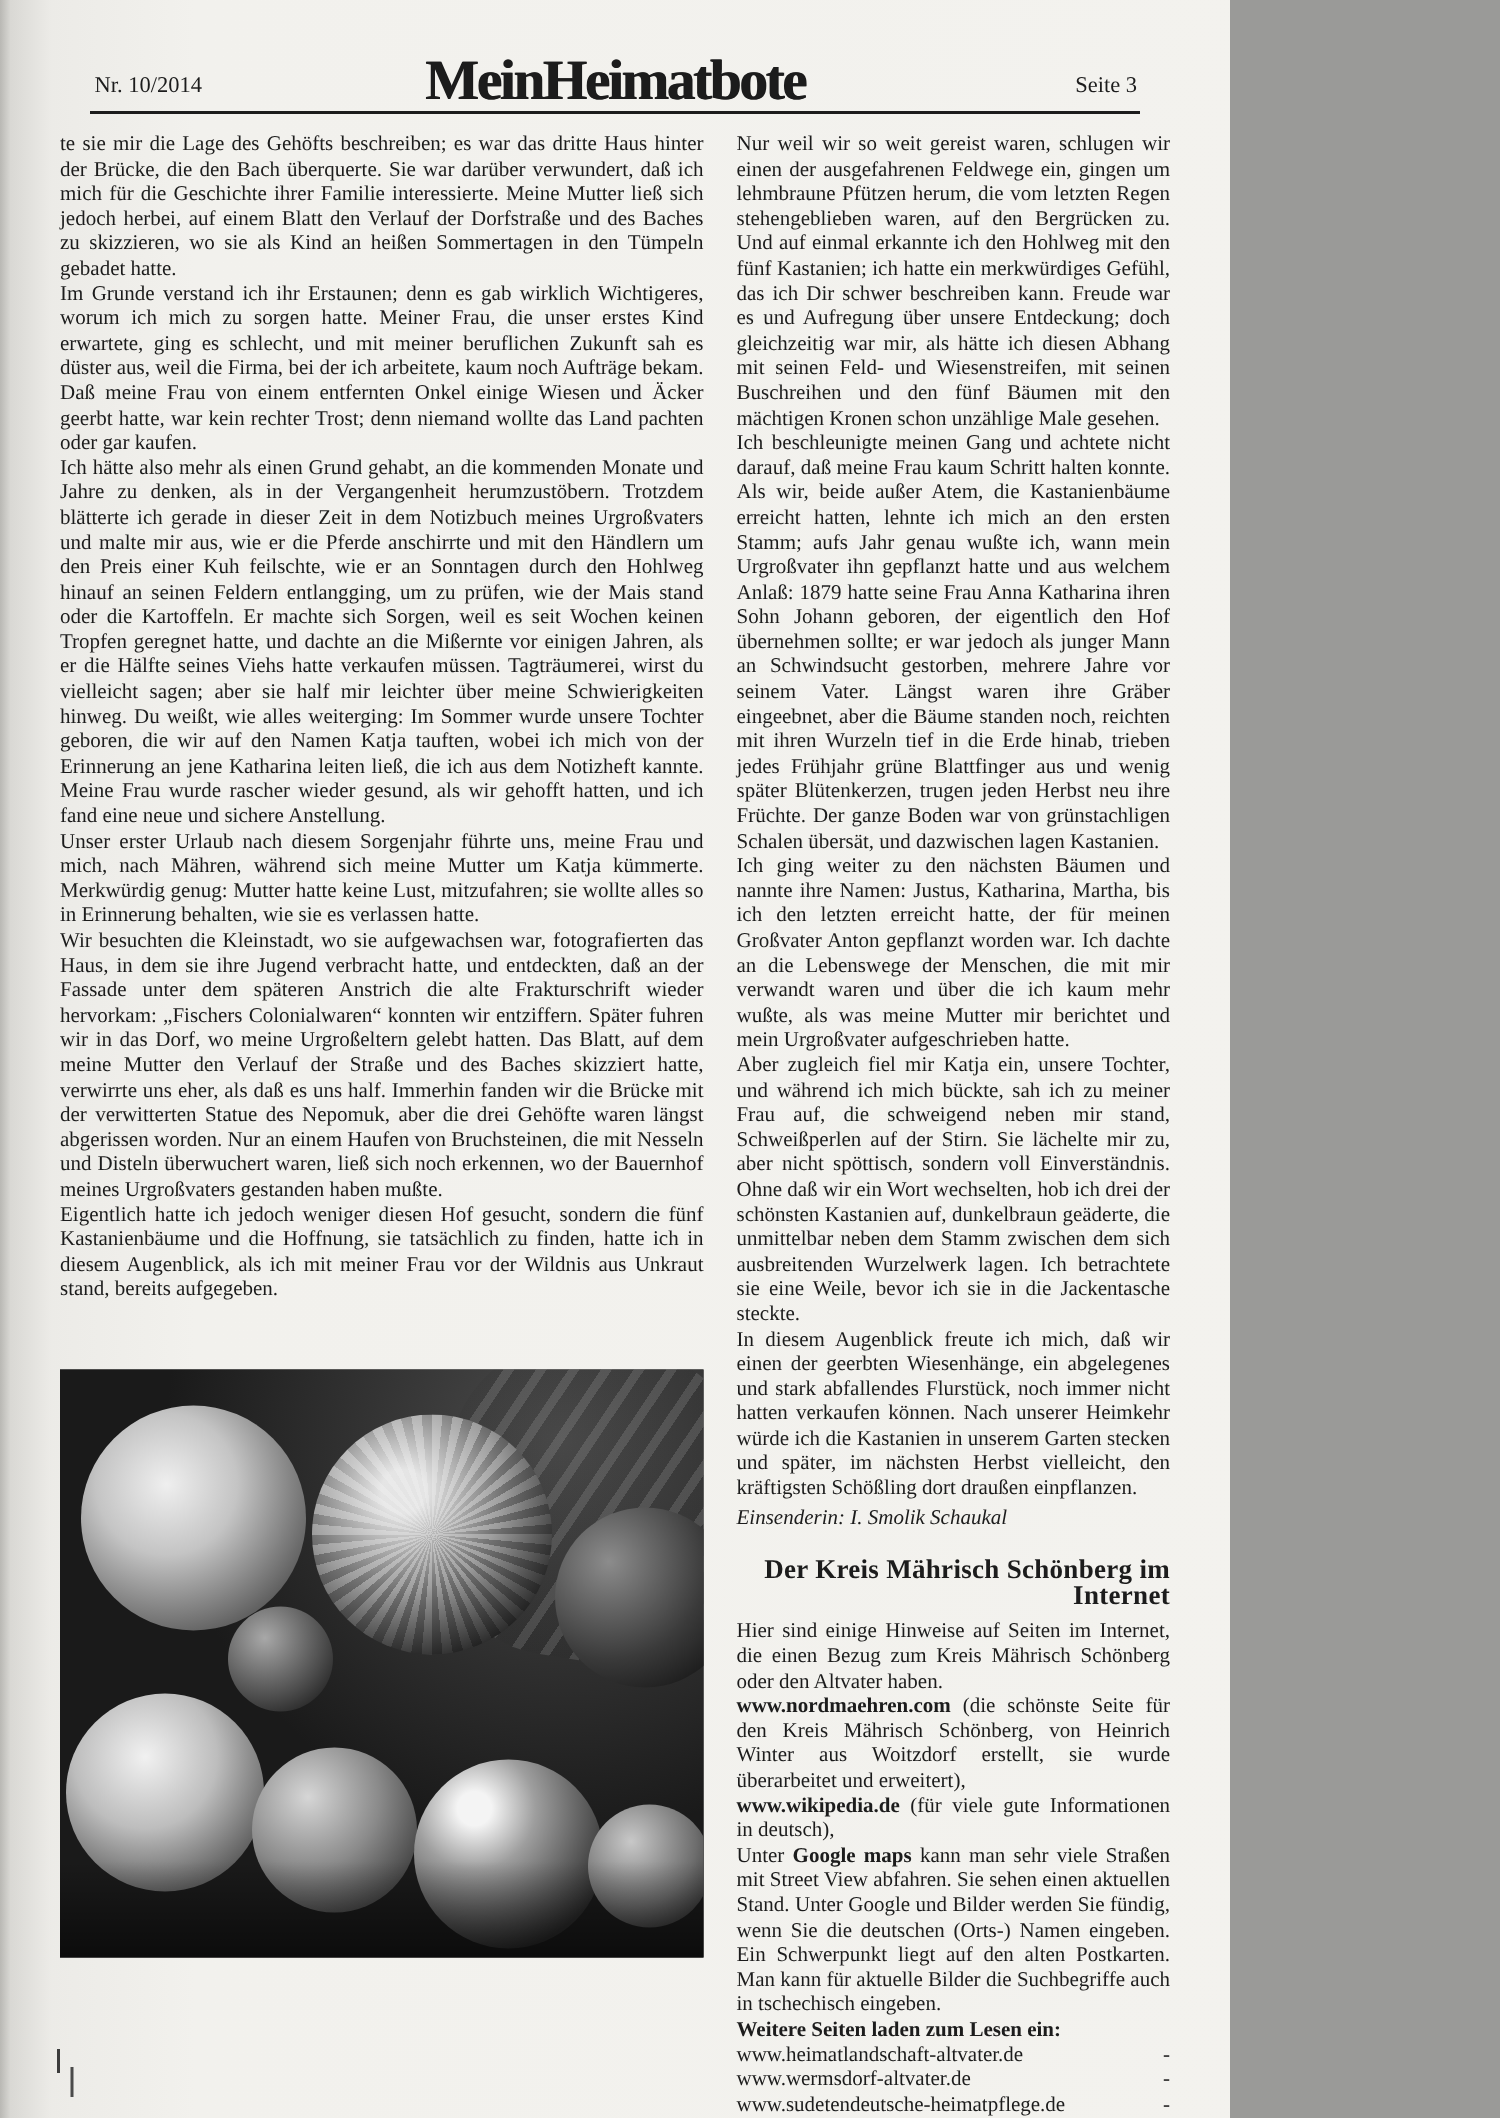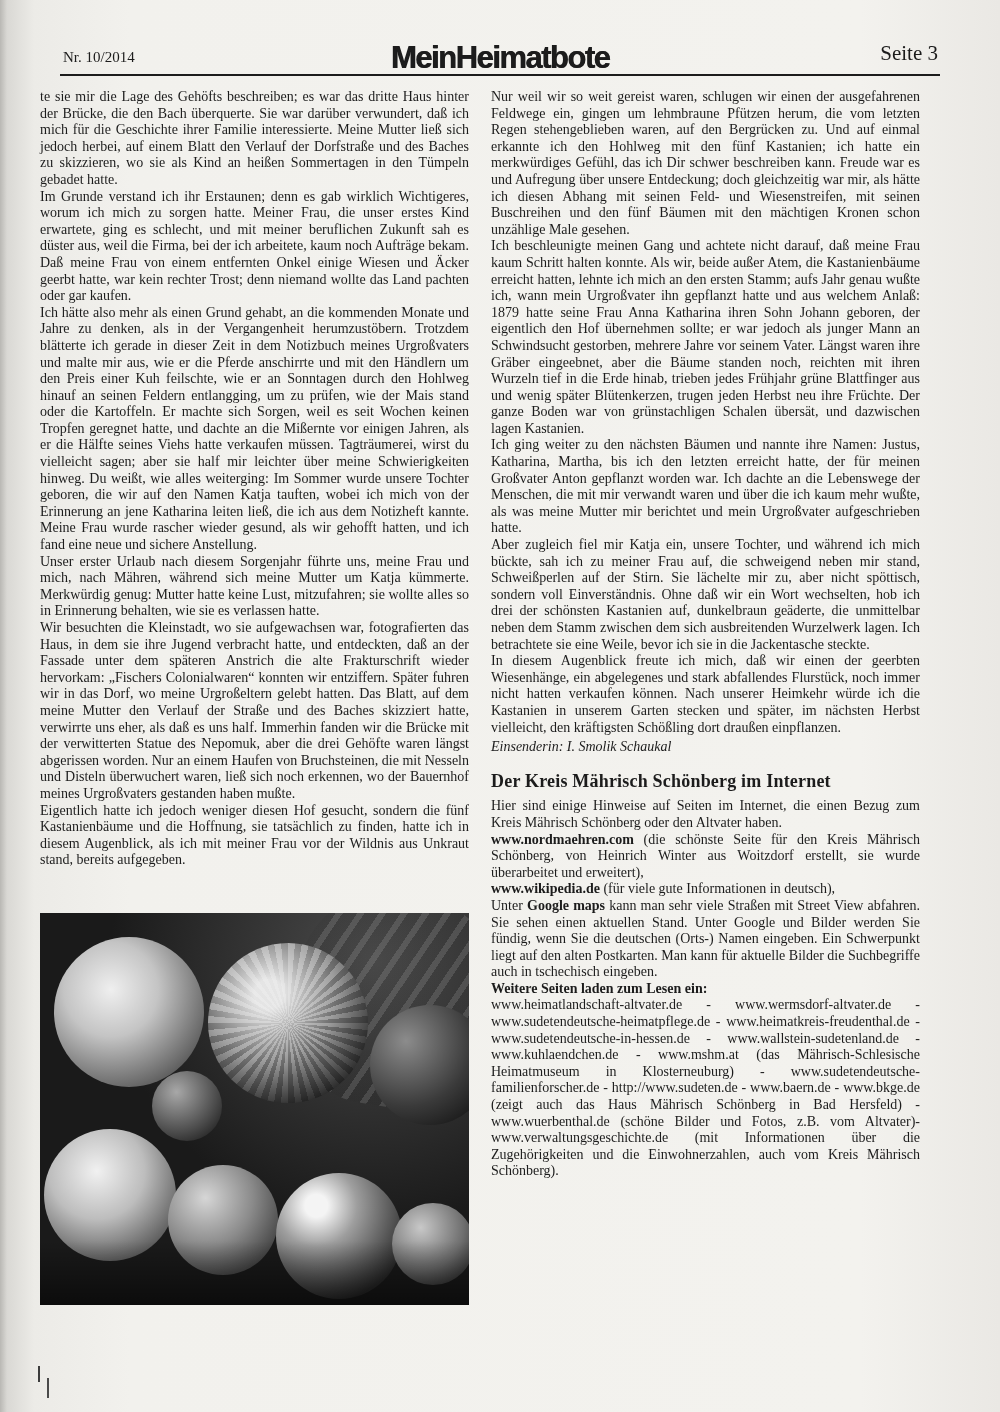--- a/index.html
+++ b/index.html
@@ -4,44 +4,44 @@
 <style>
   * { margin:0; padding:0; box-sizing:border-box; }
   html, body { width:1000px; }
   body {
     font-family:"Liberation Serif", serif;
     color:#1c1c1c;
     background:#9a9a98;
   }
   .page {
     position:relative;
-    width:1000px; height:1412px;
+    width:820px; height:1412px;
     overflow:hidden;
     background:
       linear-gradient(90deg, #b9b8b4 0px, #d9d8d4 7px, #ecebe7 34px, #f2f1ed 130px, #f3f2ee 860px, #eae8e4 1000px);
   }
   
   .header { position:relative; height:74px; }
   .issue   { position:absolute; left:63px;  bottom:8px; font-size:15px; }
-  .pageno  { position:absolute; right:62px; bottom:8px; font-size:21px; }
+  .pageno  { position:absolute; right:62px; bottom:8px; font-size:15px; }
   .masthead {
     position:absolute; left:50%; bottom:-2px; transform:translateX(-50%);
-    font-family:Liberation Sans, sans-serif; font-weight:bold;
-    font-size:31px; letter-spacing:-1.5px; white-space:nowrap;
+    font-family:Liberation Serif, serif; font-weight:bold;
+    font-size:38px; letter-spacing:-1.5px; white-space:nowrap;
     text-shadow:0.6px 0 0 #1c1c1c;
   }
   .rule { margin:0 60px; border-top:2px solid #1c1c1c; }
 
   
   .columns { display:flex; gap:22px; padding:13px 40px 0; }
   .col { width:429px; font-size:14px; line-height:16.6px; text-align:justify; }
   .para { margin:0; }
   .byline { font-style:italic; margin-top:3px; font-size:14px; }
   .section-title {
-    font-size:18px; font-weight:bold; text-align:left;
+    font-size:18px; font-weight:bold; text-align:right;
     margin:17px 0 9px; letter-spacing:0.2px;
   }
   .b { font-weight:bold; }
 
   
   .photo {
     position:relative; width:429px; height:392px; margin-top:44px;
     background: radial-gradient(circle at 78% 12%, #4b4b4b 0, #1a1a1a 55%), #161616;
     overflow:hidden;
   }

